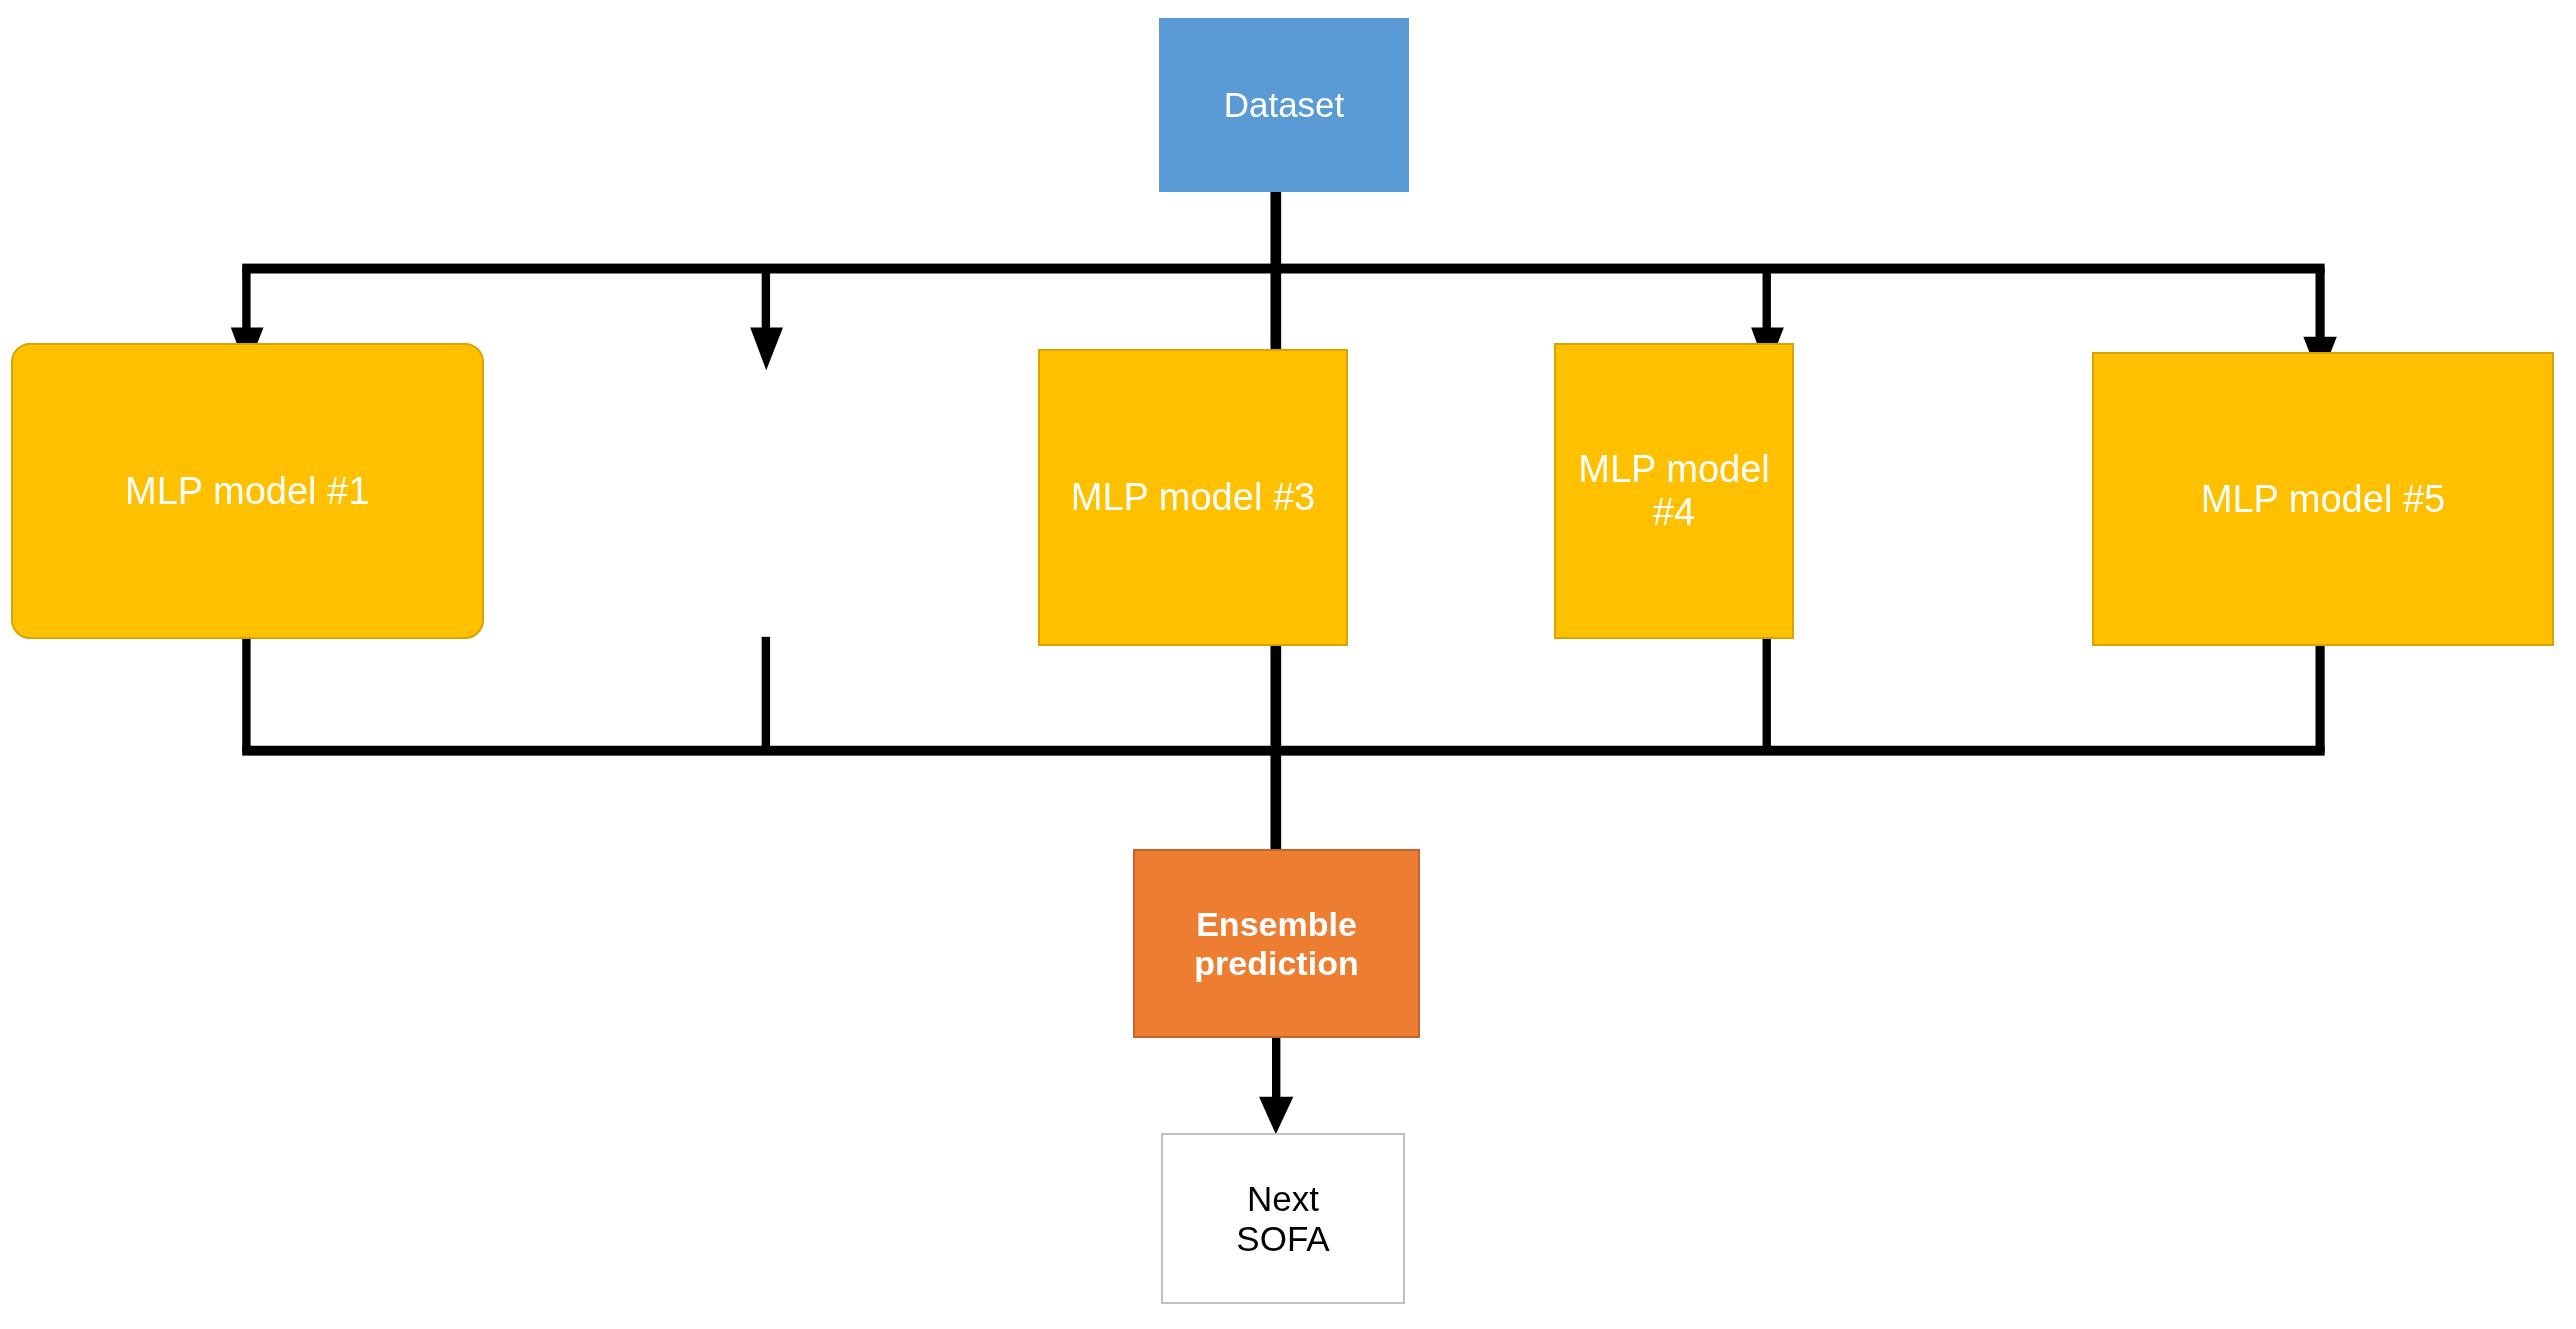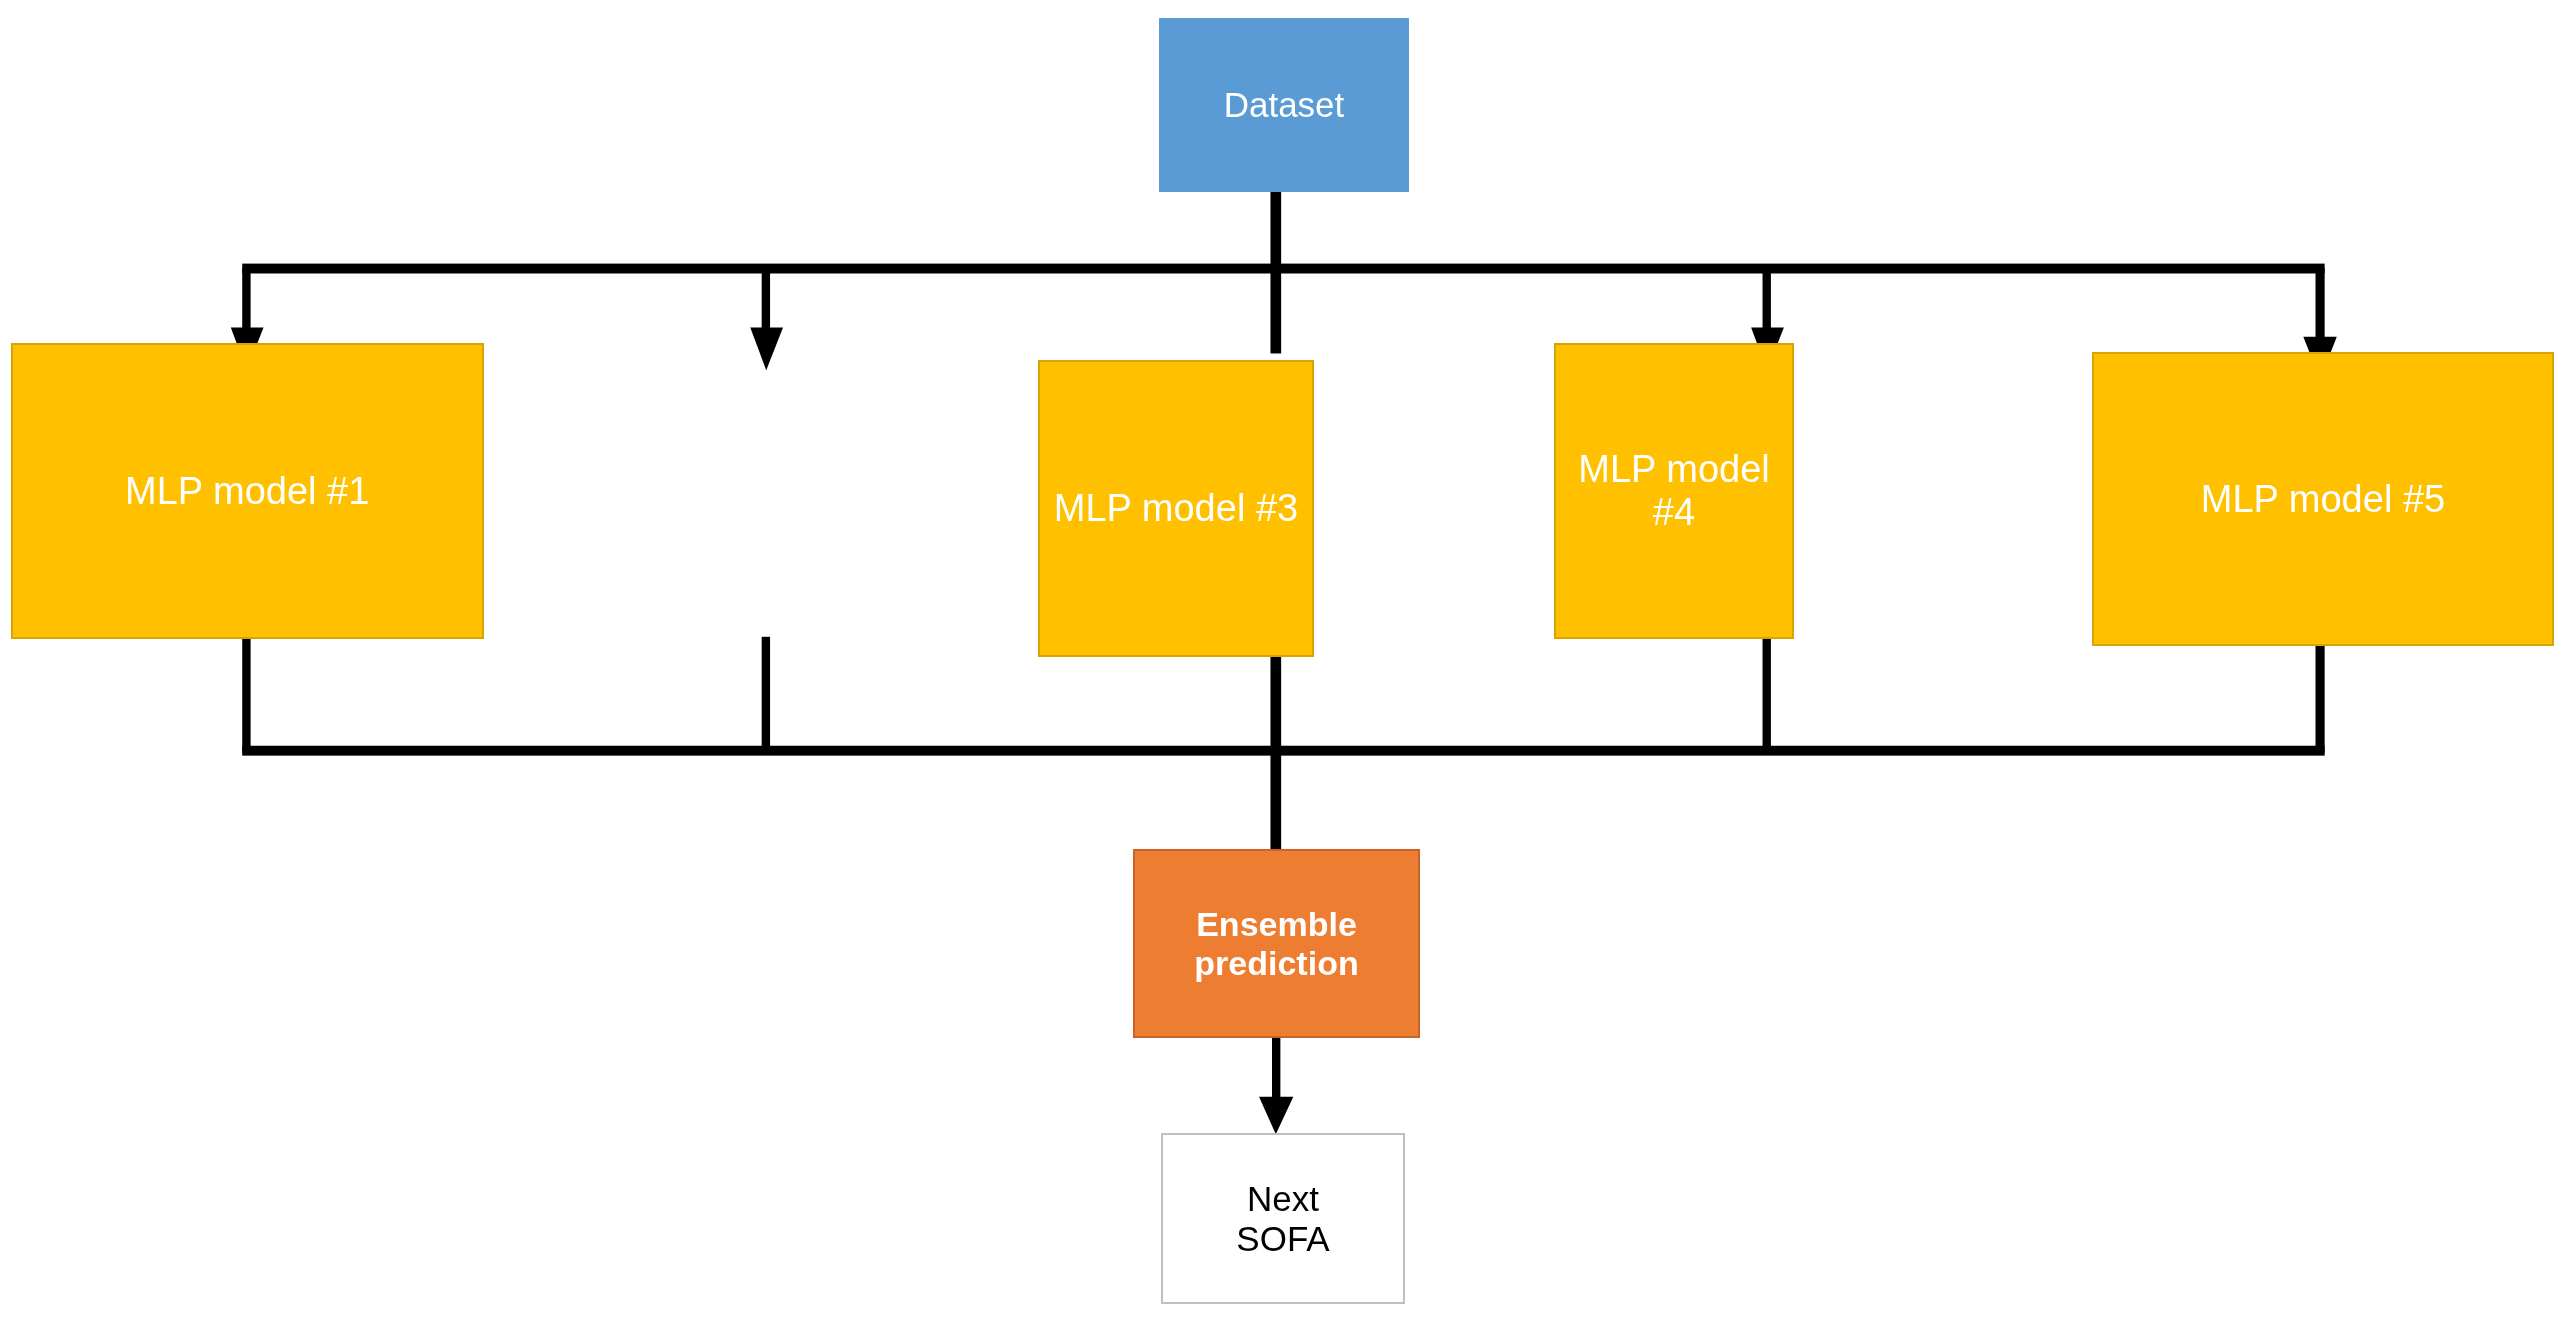--- a/index.html
+++ b/index.html
@@ -95,26 +95,26 @@
     <rect x="1668" y="986" width="14" height="134" fill="#000000"></rect>
 
     <rect x="1670" y="1362" width="11" height="86" fill="#000000"></rect>
     <polygon points="1653,1440 1698,1440 1675,1489" fill="#000000"></polygon>
   </svg>
 
   <div class="node node-dataset" style="left:1159px; top:17.5px; width:250px; height:174px;">
     <span>Dataset</span>
   </div>
 
-  <div class="node node-mlp" style="left:10.7px; top:343px; width:473px; height:296px;">
+  <div class="node node-mlp" style="left:10.7px; top:343px; width:473px; height:296px;border-radius:19px;">
     <span>MLP model #1</span>
   </div>
 
 
-  <div class="node node-mlp" style="left:1038px; top:360px; width:276px; height:297px;">
+  <div class="node node-mlp" style="left:1038px; top:349px; width:310px; height:297px;">
     <span>MLP model #3</span>
   </div>
 
   <div class="node node-mlp" style="left:1554px; top:343px; width:240px; height:296px;">
     <span>MLP model #4</span>
   </div>
 
   <div class="node node-mlp" style="left:2092px; top:352px; width:462px; height:294px;">
     <span>MLP model #5</span>
   </div>

